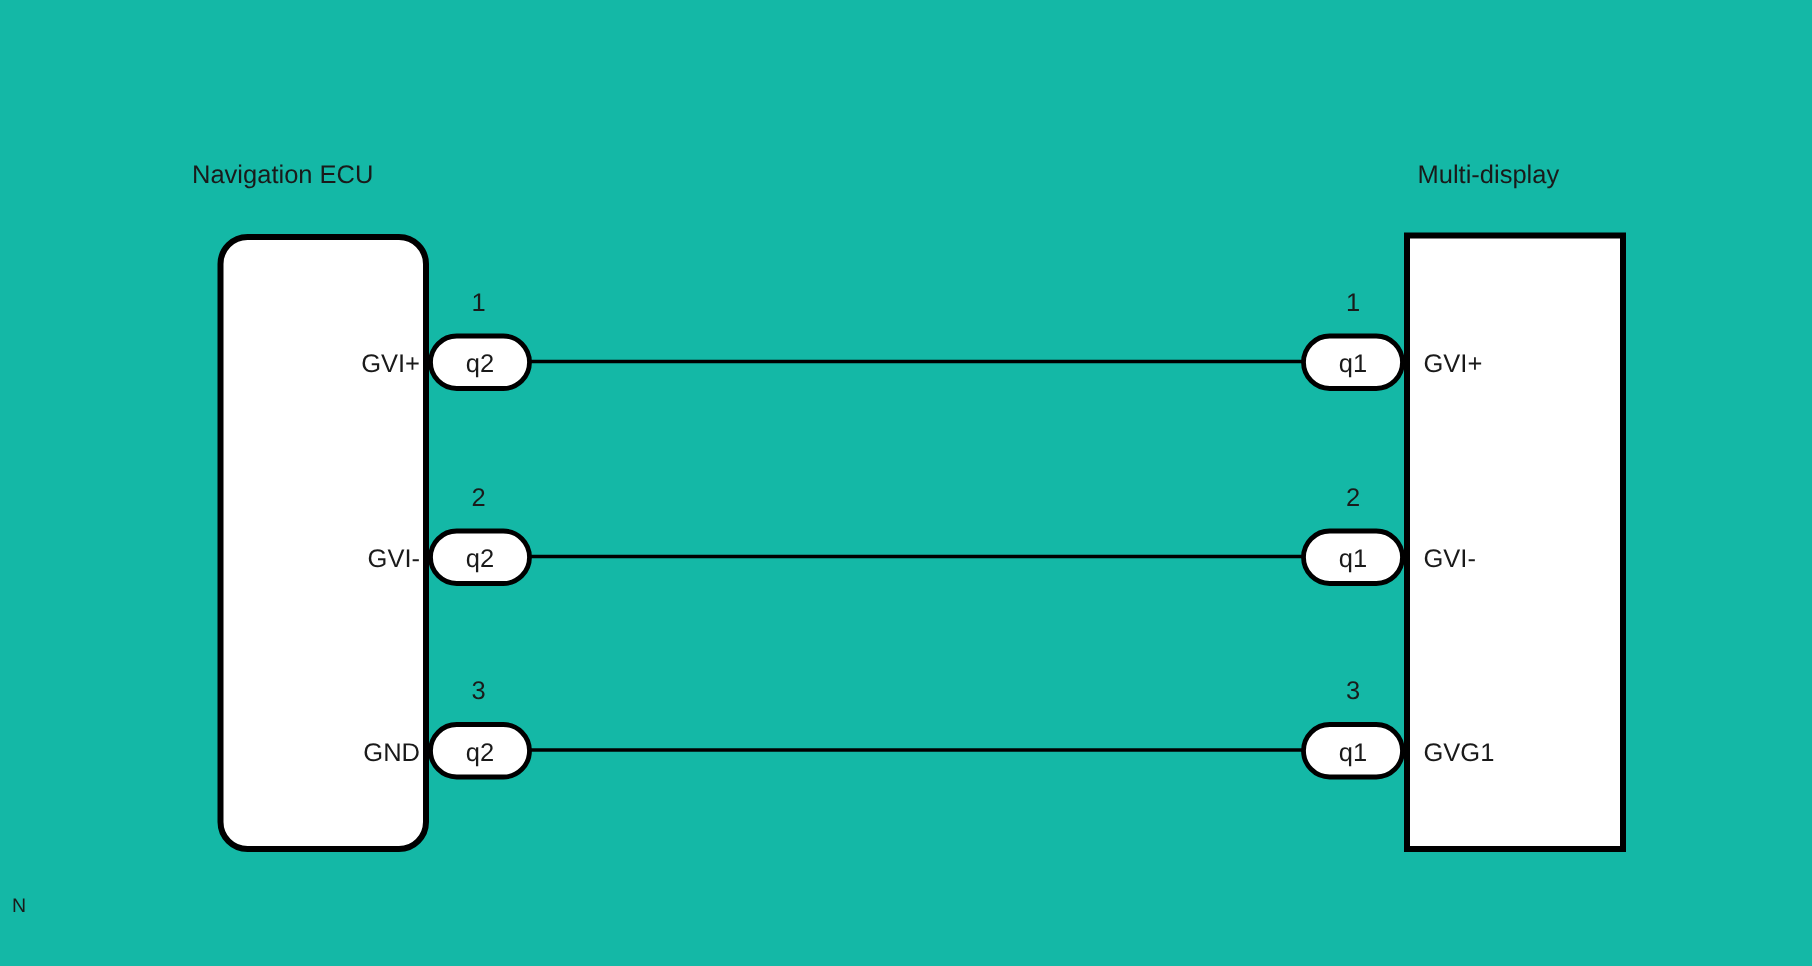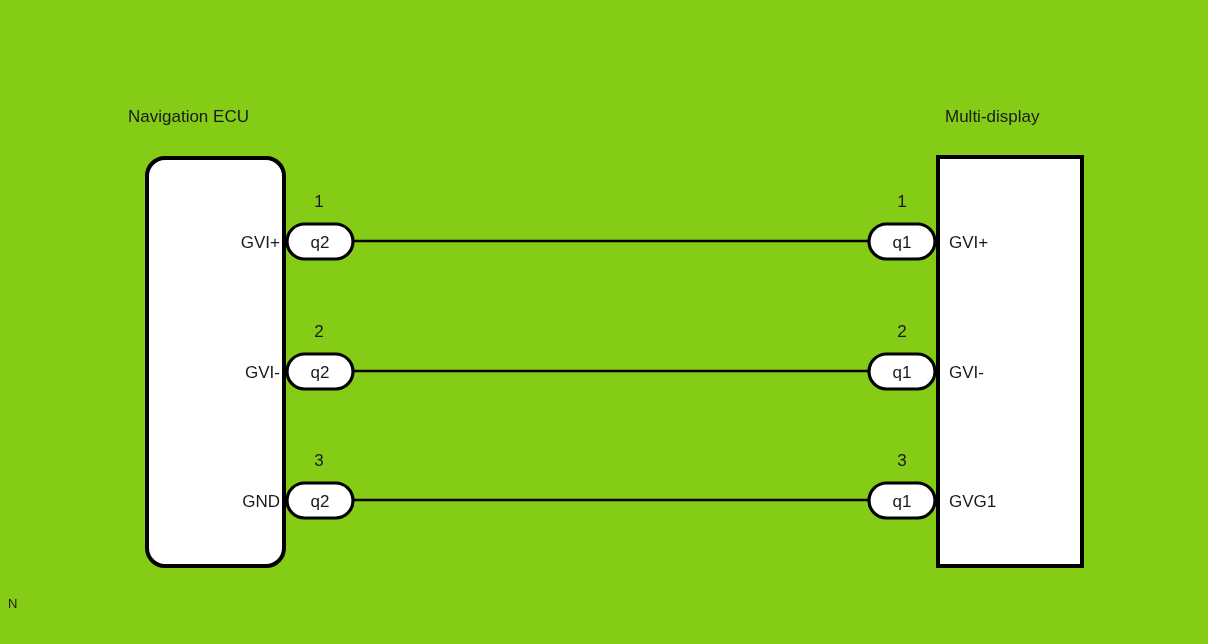--- a/index.html
+++ b/index.html
@@ -4,21 +4,21 @@
 <style>
   html, body {
     margin: 0;
     padding: 0;
     background: #ffffff;
   }
   #canvas {
     position: relative;
     width: 1208px;
     height: 644px;
-    background: #84cc16;
+    background: #14b8a6;
     font-family: "Liberation Sans", sans-serif;
     overflow: hidden;
   }
   #diagram-svg {
     position: absolute;
     left: 0;
     top: 0;
     width: 1208px;
     height: 644px;
   }

